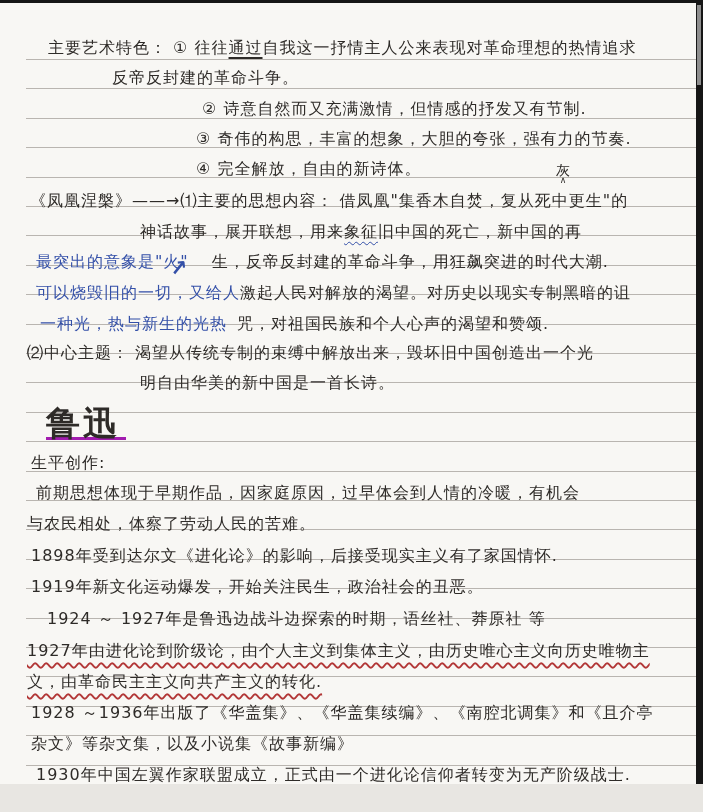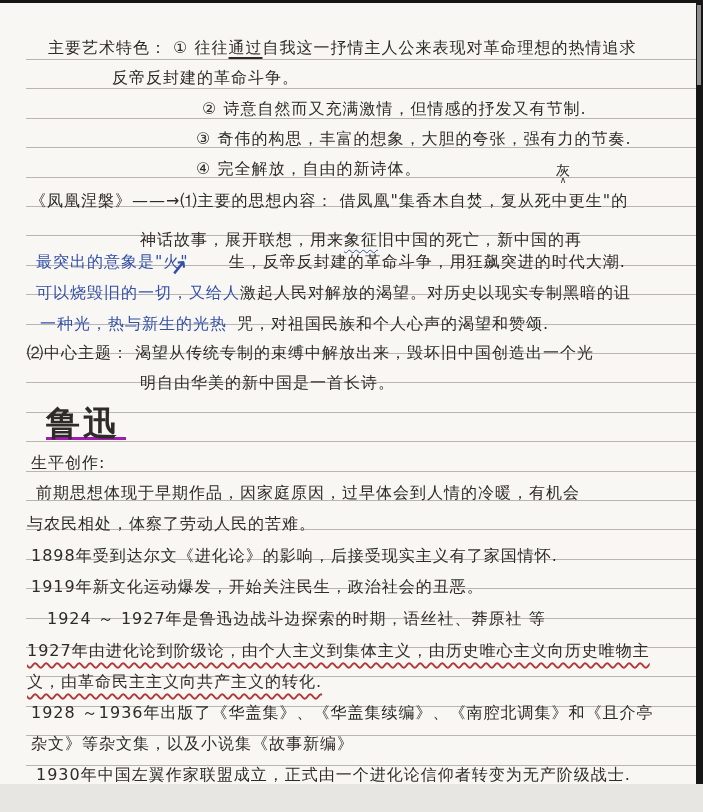--- a/index.html
+++ b/index.html
@@ -58,22 +58,22 @@
 <div id="photo">
   <div id="rules"></div>
 
   <div id="rows-container">
       <div class="row" style="left: 48px; top: 35px;"><span class="seg">主要艺术特色： ① 往往</span><span class="seg d-underline">通过</span><span class="seg">自我这一抒情主人公来表现对革命理想的热情追求</span></div>
       <div class="row" style="left: 112px; top: 65px;"><span class="seg">反帝反封建的革命斗争。</span></div>
       <div class="row" style="left: 196px; top: 96px; margin-left: 6px;"><span class="seg">② 诗意自然而又充满激情，但情感的抒发又有节制.</span></div>
       <div class="row" style="left: 196px; top: 126px;"><span class="seg">③ 奇伟的构思，丰富的想象，大胆的夸张，强有力的节奏.</span></div>
       <div class="row" style="left: 196px; top: 156px;"><span class="seg">④ 完全解放，自由的新诗体。</span></div>
       <div class="row" style="left: 30px; top: 188px;"><span class="seg">《凤凰涅槃》——→⑴主要的思想内容： 借凤凰"集香木自焚，复从死中更生"的</span></div>
-      <div class="row" style="left: 140px; top: 219px; margin-top: 8px;"><span class="seg">神话故事，展开联想，用来</span><span class="seg d-wavy-blue">象征</span><span class="seg">旧中国的死亡，新中国的再</span></div>
-      <div class="row" style="left: 36px; top: 249px;"><span class="seg c-blue">最突出的意象是"火"</span><span class="seg" style="margin-left: 40px;">生，反帝反封建的革命斗争，用狂飙突进的时代大潮.</span></div>
+      <div class="row" style="left: 140px; top: 219px;"><span class="seg">神话故事，展开联想，用来</span><span class="seg d-wavy-blue">象征</span><span class="seg">旧中国的死亡，新中国的再</span></div>
+      <div class="row" style="left: 36px; top: 249px;"><span class="seg c-blue">最突出的意象是"火"</span><span class="seg" style="margin-left: 23px;">生，反帝反封建的革命斗争，用狂飙突进的时代大潮.</span></div>
       <div class="row" style="left: 36px; top: 280px;"><span class="seg c-blue">可以烧毁旧的一切，又给人</span><span class="seg" style="margin-left: 0;">激起人民对解放的渴望。对历史以现实专制黑暗的诅</span></div>
       <div class="row" style="left: 40px; top: 311px; text-align: right;"><span class="seg c-blue">一种光，热与新生的光热</span><span class="seg" style="margin-left: 10px;">咒，对祖国民族和个人心声的渴望和赞颂.</span></div>
       <div class="row" style="left: 27px; top: 340px;"><span class="seg">⑵中心主题： 渴望从传统专制的束缚中解放出来，毁坏旧中国创造出一个光</span></div>
       <div class="row" style="left: 140px; top: 370px;"><span class="seg">明自由华美的新中国是一首长诗。</span></div>
       <div class="row heading" style="left: 46px; top: 410px;"><span class="seg">鲁迅</span></div>
       <div class="row" style="left: 31px; top: 450px;"><span class="seg">生平创作:</span></div>
       <div class="row" style="left: 36px; top: 480px;"><span class="seg">前期思想体现于早期作品，因家庭原因，过早体会到人情的冷暖，有机会</span></div>
       <div class="row" style="left: 27px; top: 511px;"><span class="seg">与农民相处，体察了劳动人民的苦难。</span></div>
       <div class="row" style="left: 31px; top: 543px;"><span class="seg">1898年受到达尔文《进化论》的影响，后接受现实主义有了家国情怀.</span></div>
       <div class="row" style="left: 31px; top: 574px;"><span class="seg">1919年新文化运动爆发，开始关注民生，政治社会的丑恶。</span></div>

